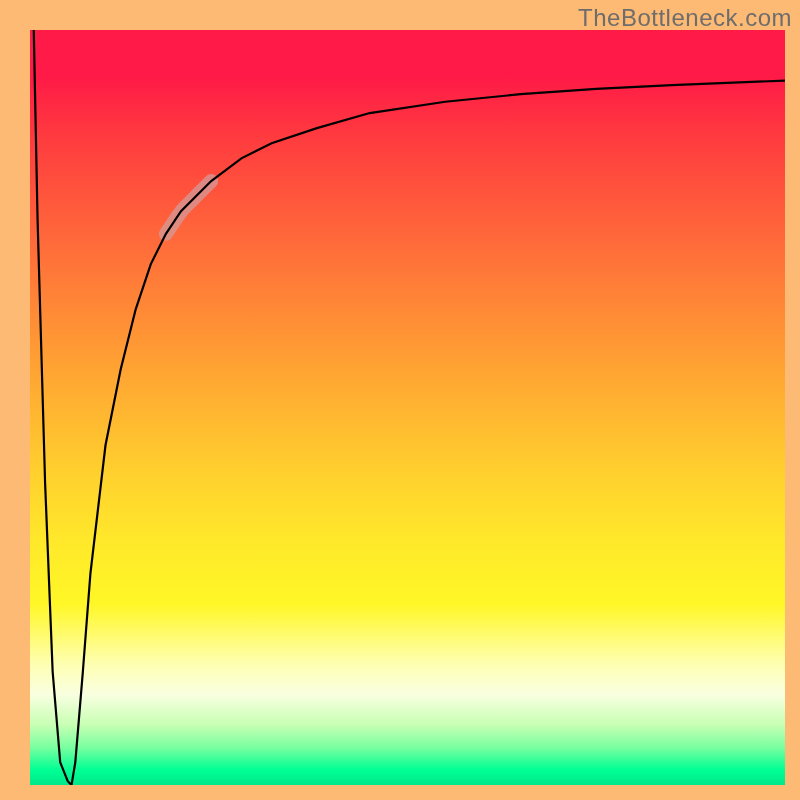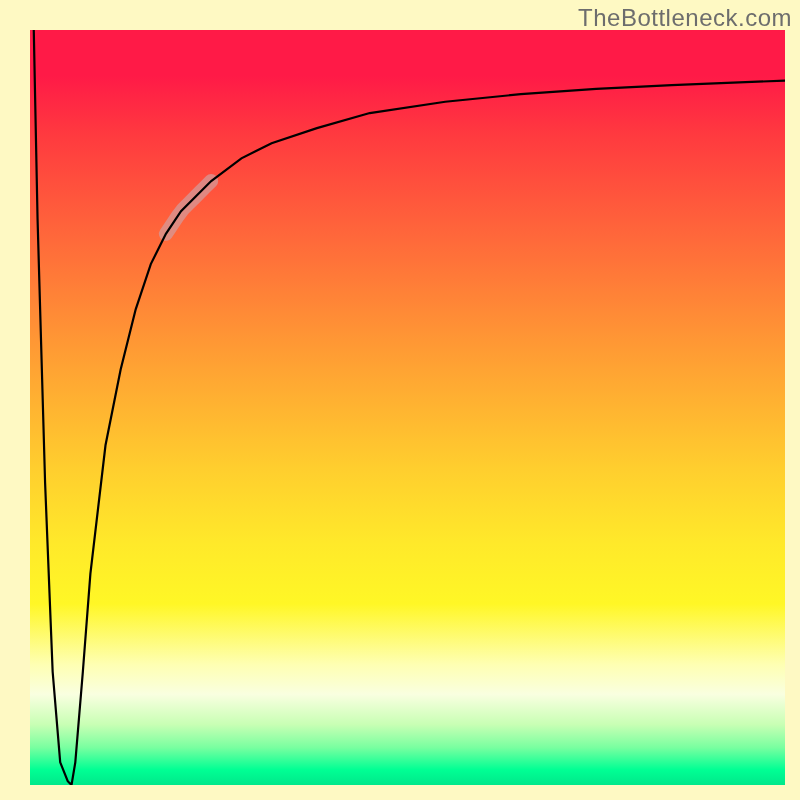--- a/index.html
+++ b/index.html
@@ -3,21 +3,21 @@
 <meta charset="utf-8">
 <style>
   * { margin: 0; padding: 0; box-sizing: border-box; }
   html, body { width: 800px; height: 800px; overflow: hidden; }
   body { background: #000; font-family: Arial, Helvetica, sans-serif; }
 
   .frame {
     position: relative;
     width: 800px;
     height: 800px;
-    background: #fef9c3;
+    background: #fdba74;
   }
 
   .watermark {
     position: absolute;
     top: 4px;
     right: 8px;
     color: #6d6d6d;
     font-size: 24px;
     font-weight: 500;
     letter-spacing: 0.5px;

